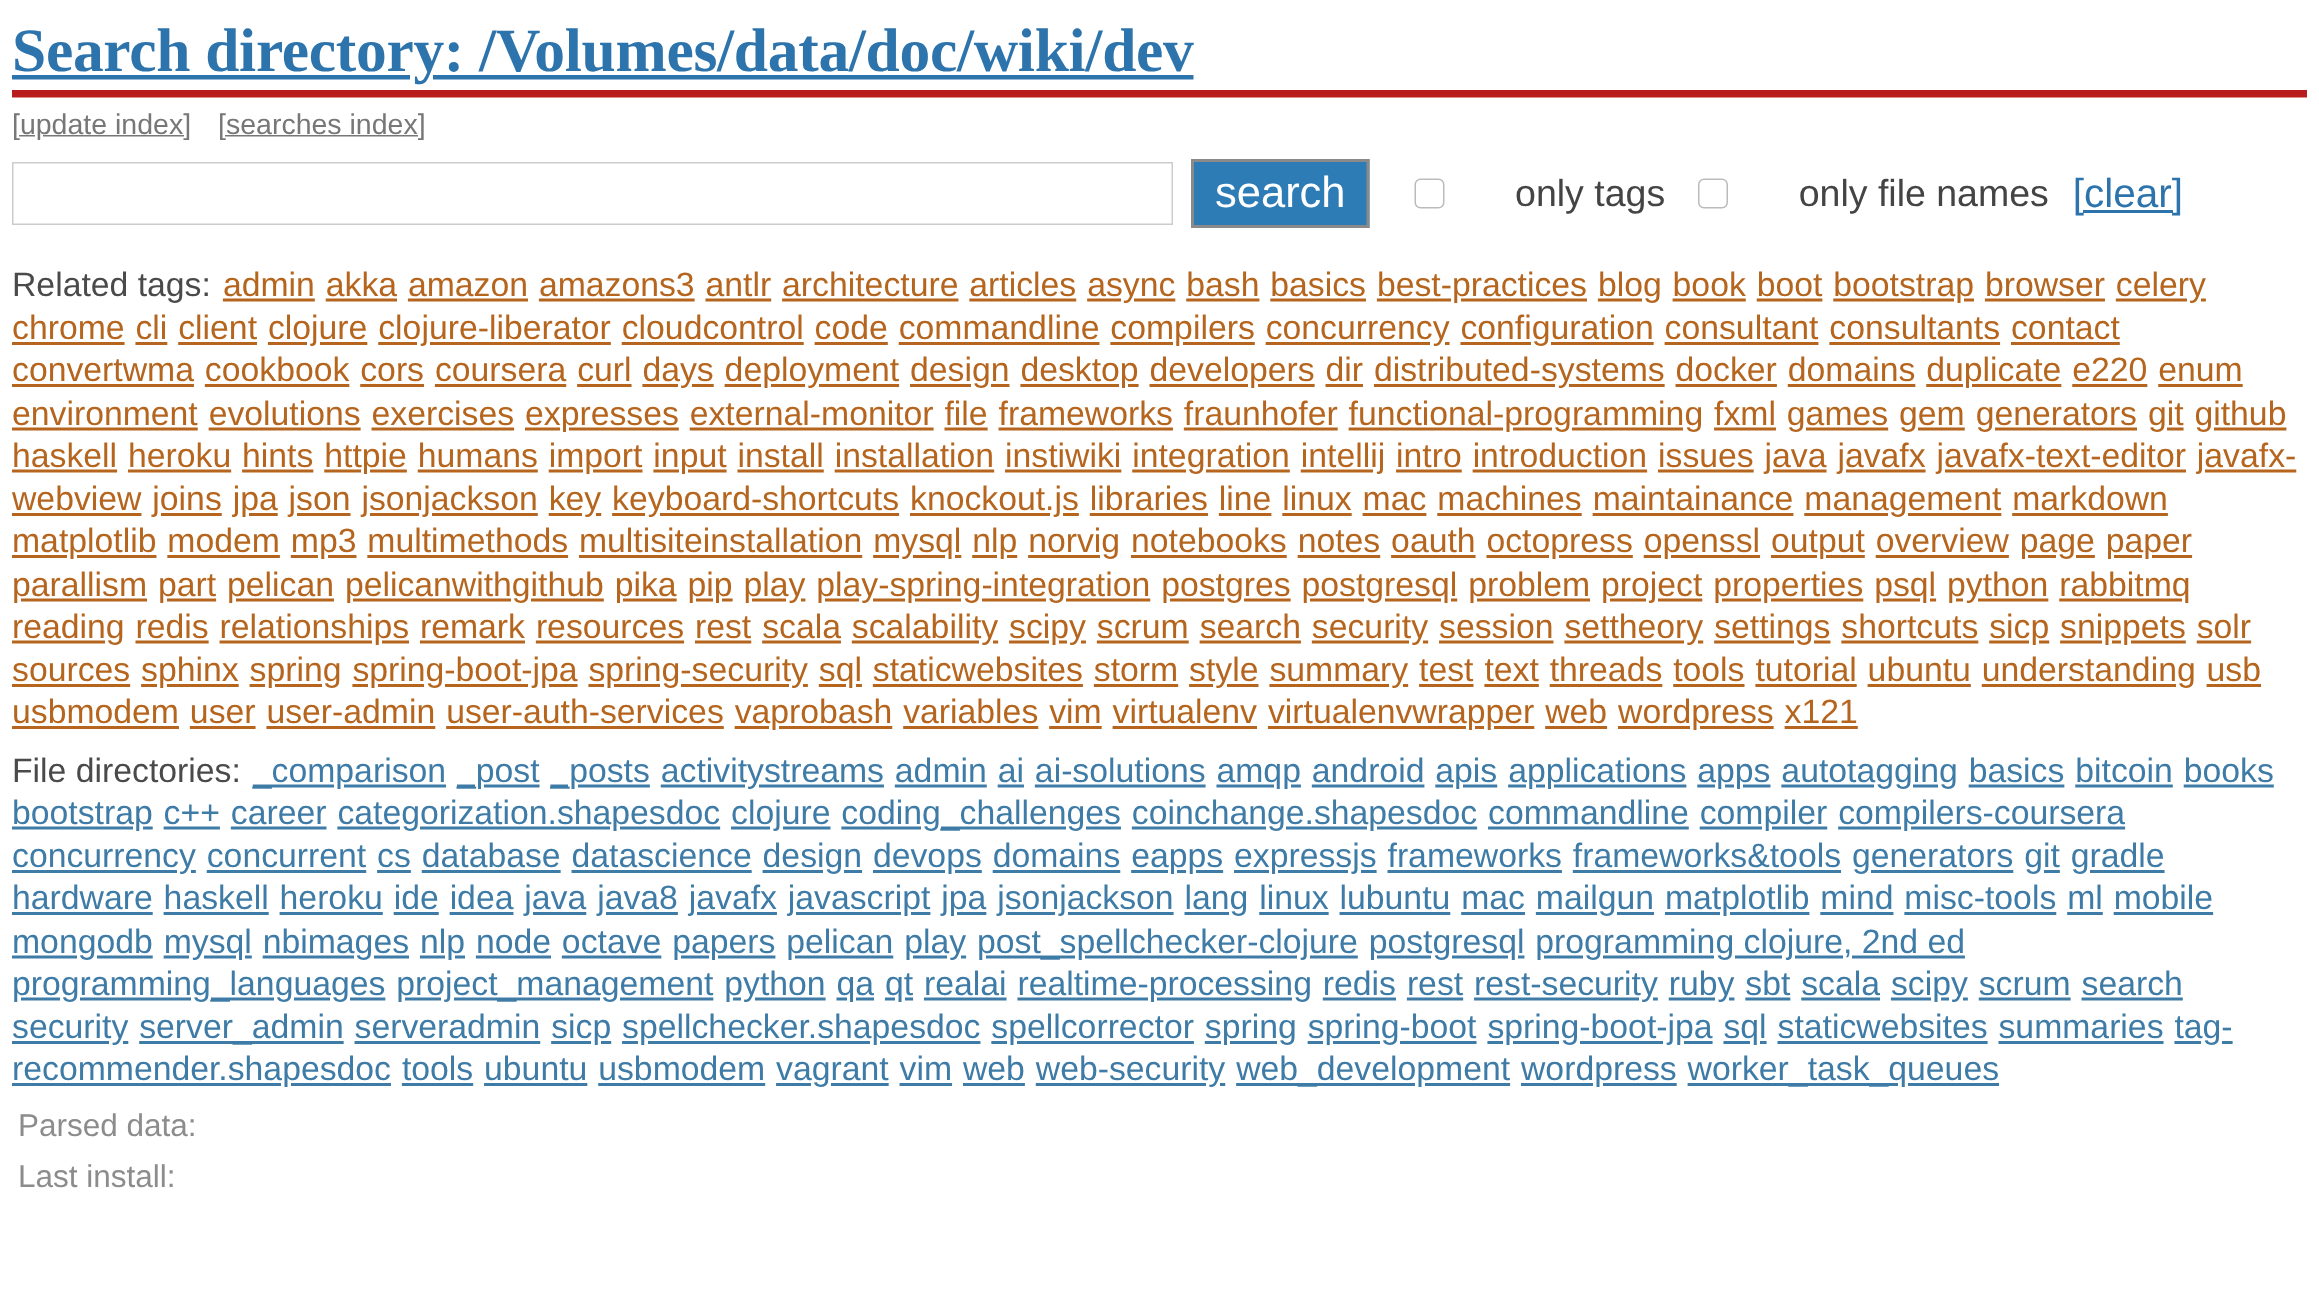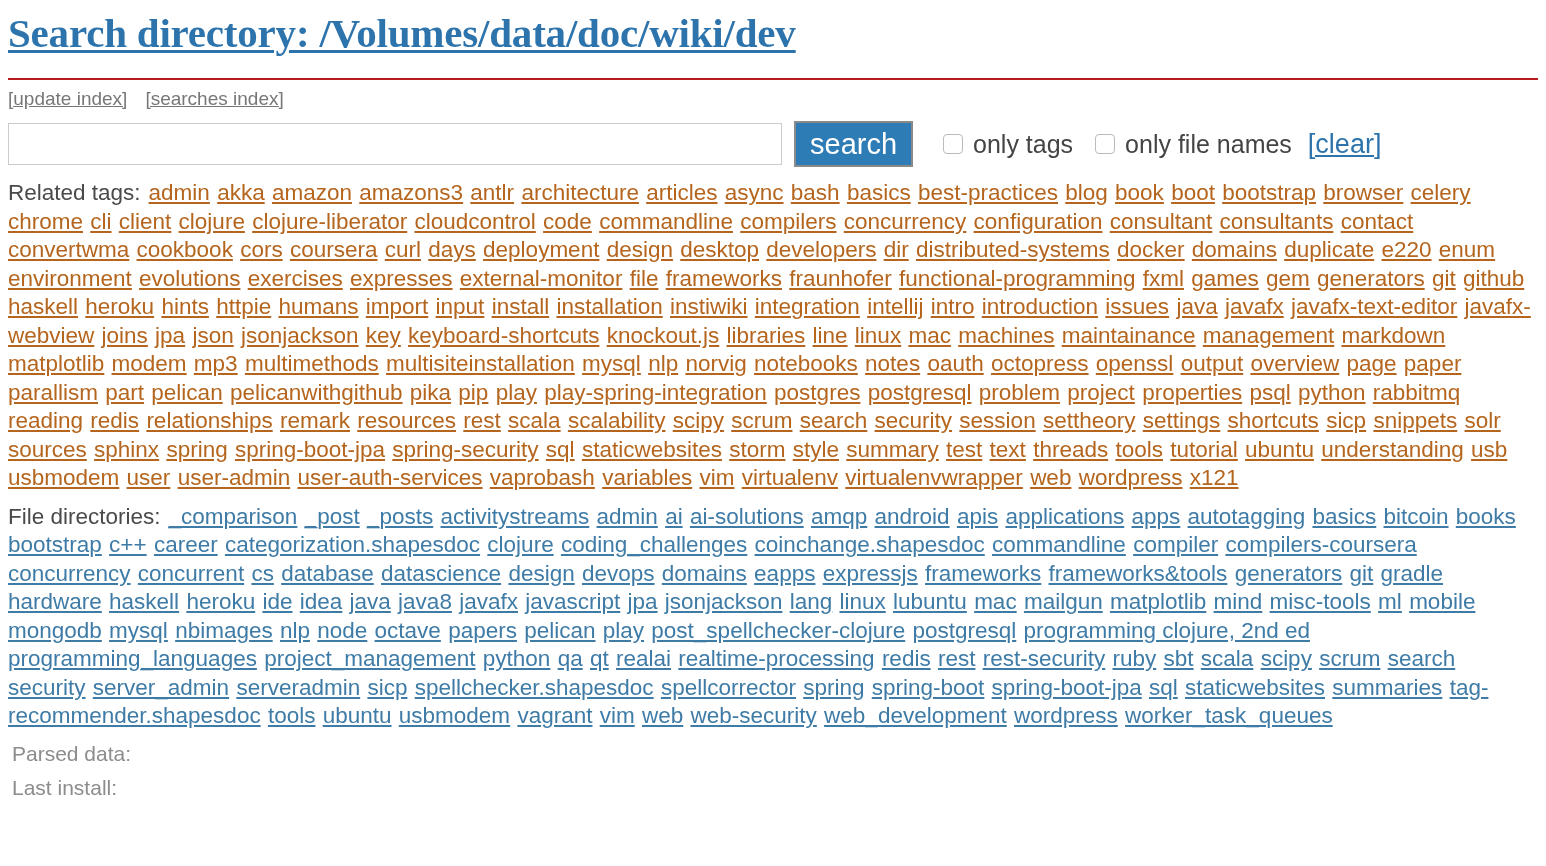--- a/index.html
+++ b/index.html
@@ -17,22 +17,22 @@
     -webkit-font-smoothing: antialiased;
   }
   .page {
     padding: 0 8px;
     box-sizing: border-box;
   }
 
   
   .title-wrap {
     padding-top: 8px;
-    padding-bottom: 20px;
-    border-bottom: 2px solid #b91c1c;
+    padding-bottom: 2px;
+    border-bottom: 5px solid #b91c1c;
   }
   h1.page-title {
     margin: 0;
     font-family: "Liberation Serif", serif;
     font-weight: bold;
     font-size: 41px;
     line-height: 50px;
     letter-spacing: -0.2px;
     color: #2d74ad;
   }
@@ -86,20 +86,21 @@
     line-height: 1;
     cursor: pointer;
   }
   .check-group {
     display: flex;
     align-items: center;
     margin-left: 30px;
     font-size: 25px;
     color: #444444;
     white-space: nowrap;
+    gap: 37px;
   }
   .check-group + .check-group { margin-left: 22px; justify-content: center; }
   .cb {
     width: 20px;
     height: 20px;
     box-sizing: border-box;
     border: 1px solid #bbbbbb;
     border-radius: 4px;
     background: #ffffff;
     margin-right: 10px;
@@ -111,21 +112,21 @@
     font-size: 27px;
     color: #2d74ad;
     white-space: nowrap;
   }
 
   
   .block {
     font-size: 22.5px;
     line-height: 28.5px;
     color: #4a4a4a;
-    margin-top: 8px;
+    margin-top: 20px;
     text-align: left;
     word-spacing: 0px;
   }
   .block .lead {
     color: #4a4a4a;
     margin-right: 8px;
   }
   .block a {
     text-decoration: underline;
   }

